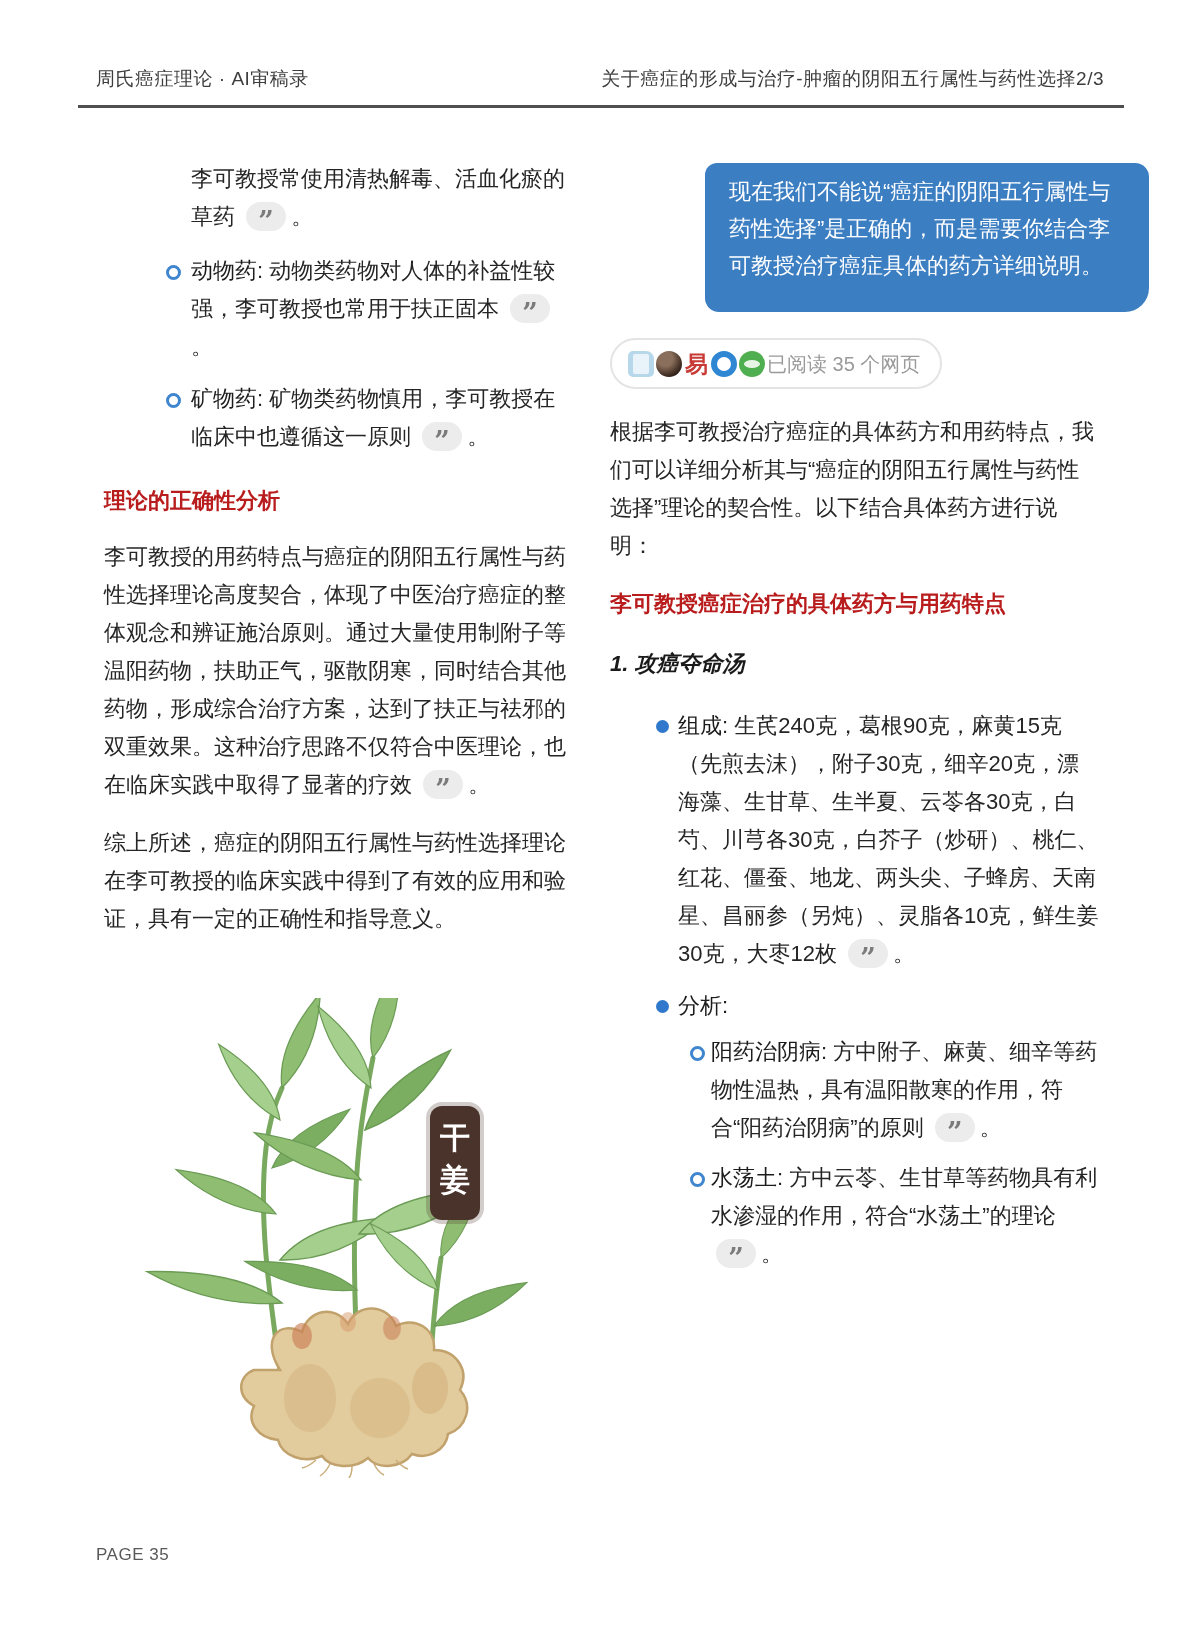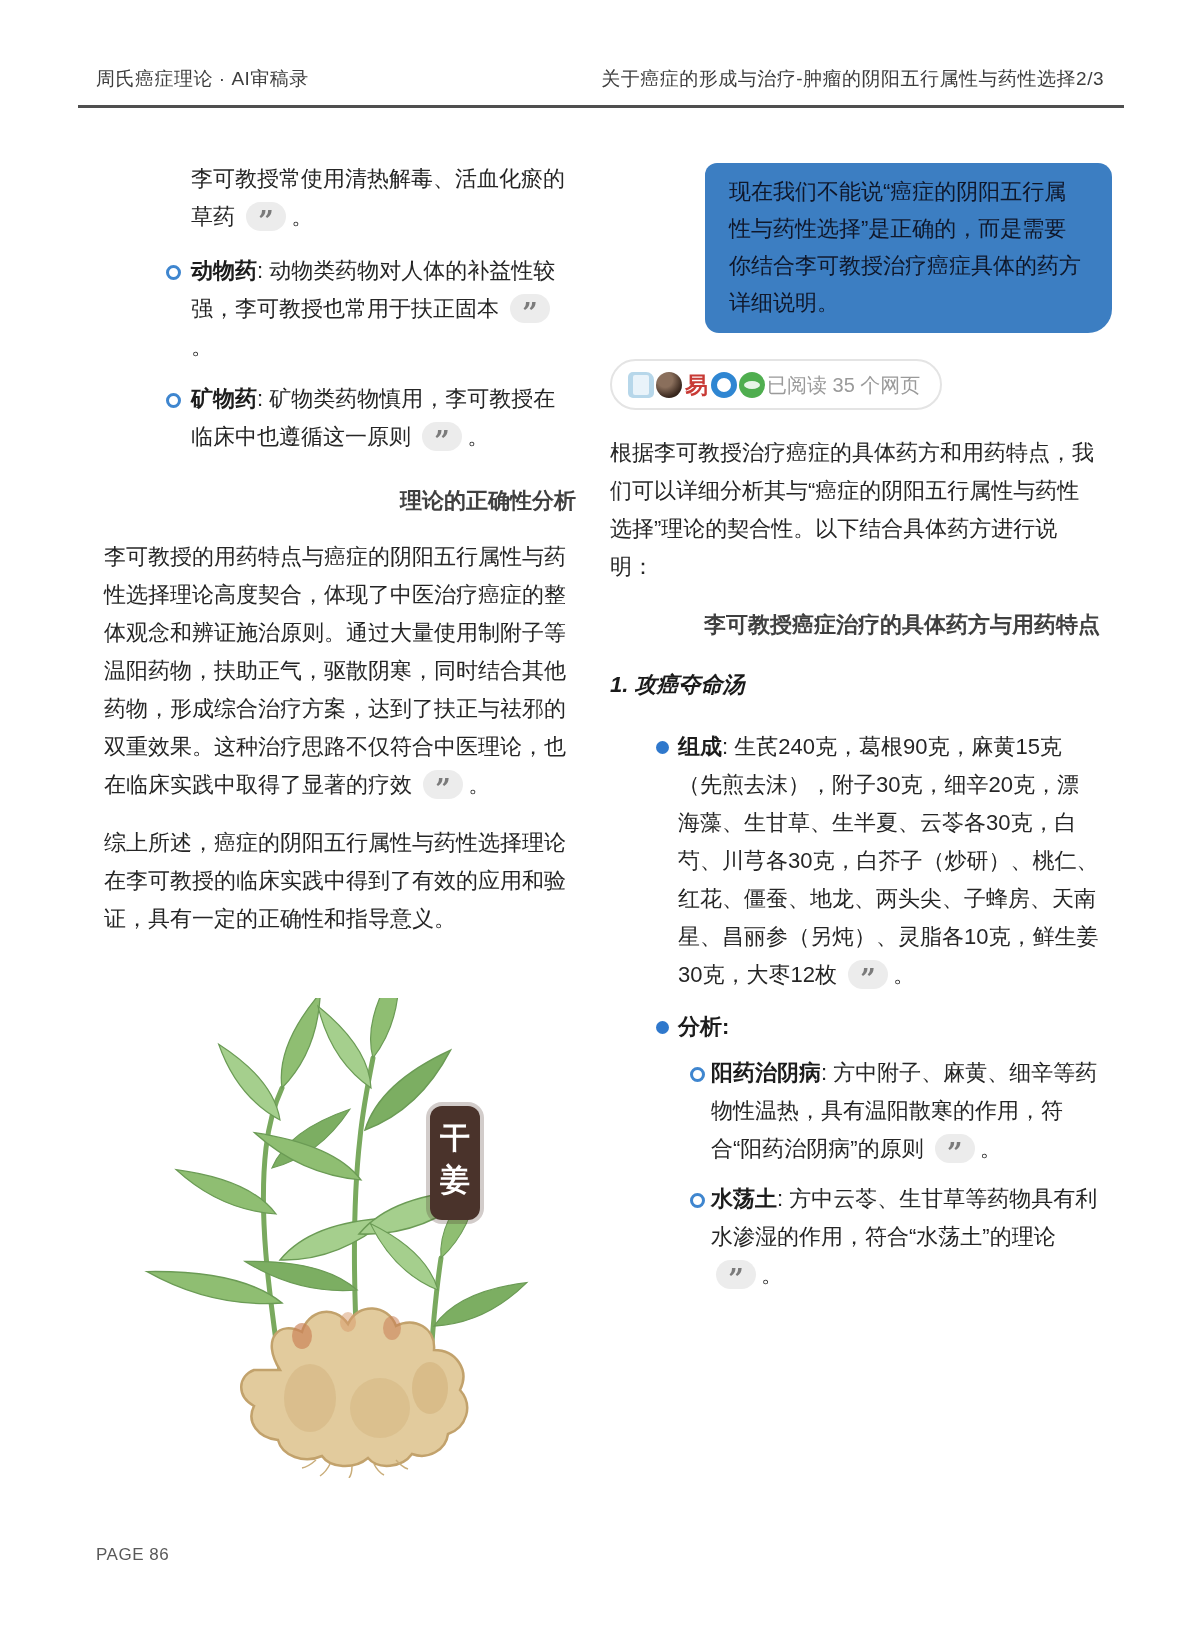--- a/index.html
+++ b/index.html
@@ -13,22 +13,22 @@
   
   .hdr{position:absolute;top:66px;left:96px;right:96px;display:flex;justify-content:space-between;
        font-size:19px;color:#3d3d3d;letter-spacing:.5px;gap:27px;}
   .hdr-rule{position:absolute;top:105px;left:78px;width:1046px;height:3px;background:#4f4f4f;}
 
   
   .col{position:absolute;font-size:22px;line-height:38px;}
   .col-left{top:150px;left:104px;width:472px;}
   .col-right{top:163px;left:610px;width:490px;}
 
-  b{font-weight:700;color:#1c1c1c;}
-  h3{font-size:22px;line-height:38px;margin:26px 0 18px;color:#404040;text-align:right;}
+  b{font-weight:400;color:#1c1c1c;}
+  h3{font-size:22px;line-height:38px;margin:26px 0 18px;color:#b91c1c;}
   h4{font-size:22px;line-height:38px;margin:22px 0 0;color:#1a1a1a;font-style:italic;}
   p{margin:0 0 20px;}
 
   .cont{margin:10px 0 16px;padding-left:87px;}
 
   ul{list-style:none;margin:0;padding:0;}
   ul.hollow>li{position:relative;padding-left:87px;margin-bottom:14px;}
   ul.hollow>li::before{content:"";position:absolute;left:62px;top:13px;width:9px;height:9px;
       border:3px solid #3f86cf;border-radius:50%;background:#fff;}
   ul.solid{margin-top:24px;}
@@ -39,22 +39,22 @@
   ul.sub>li{position:relative;padding-left:33px;margin-bottom:12px;}
   ul.sub>li::before{content:"";position:absolute;left:12px;top:13px;width:9px;height:9px;
       border:3px solid #3f86cf;border-radius:50%;background:#fff;}
 
   
   .cite{display:inline-block;width:40px;height:29px;background:#ececec;border-radius:15px;
       text-align:center;font-family:"DejaVu Serif",serif;font-weight:700;color:#7b7b7b;
       font-size:27px;line-height:40px;vertical-align:-7px;overflow:hidden;margin:0 5px;}
 
   
-  .bubble{margin-left:95px;width:407px;box-sizing:border-box;background:#3c7ec2;color:#0f172a;
-      border-radius:12px 14px 24px 14px;padding:10px 24px 12px;font-size:22px;line-height:37px;}
+  .bubble{margin-left:95px;width:444px;box-sizing:border-box;background:#3c7ec2;color:#ffffff;
+      border-radius:12px 14px 24px 14px;padding:10px 24px 28px;font-size:22px;line-height:37px;}
 
   
   .readbadge{margin-top:26px;display:inline-flex;align-items:center;height:47px;
       border:2px solid #e4e4e4;border-radius:26px;padding:0 20px 0 16px;background:#fff;}
   .readbadge .lbl{font-size:20px;color:#9a9a9a;margin-left:0;}
   .fav{display:inline-block;width:26px;height:26px;margin-right:2px;position:relative;flex:none;}
   .fav-doc{background:#b7d7ea;border-radius:5px 8px 5px 5px;}
   .fav-doc i{position:absolute;left:5px;top:3px;right:5px;bottom:3px;background:#e9f3fa;border-radius:2px;display:block;}
   .fav-dark{border-radius:50%;background:radial-gradient(circle at 35% 30%,#8a6f5c 0 30%,#3a281e 70%,#1d120c 100%);}
   .fav-yi{width:auto;color:#c83a35;font-weight:700;font-size:23px;line-height:26px;padding:0 1px;}
@@ -200,14 +200,14 @@
           </li>
           <li>
             <b>水荡土</b><span>: 方中云苓、生甘草等药物具有利水渗湿的作用，符合“水荡土”的理论</span>
             <span class="cite">”</span><span>。</span>
           </li>
         </ul>
       </li>
     </ul>
   </div>
 
-  <div class="ftr">PAGE 86</div>
+  <div class="ftr">PAGE 35</div>
 </div>
 
 </body></html>

